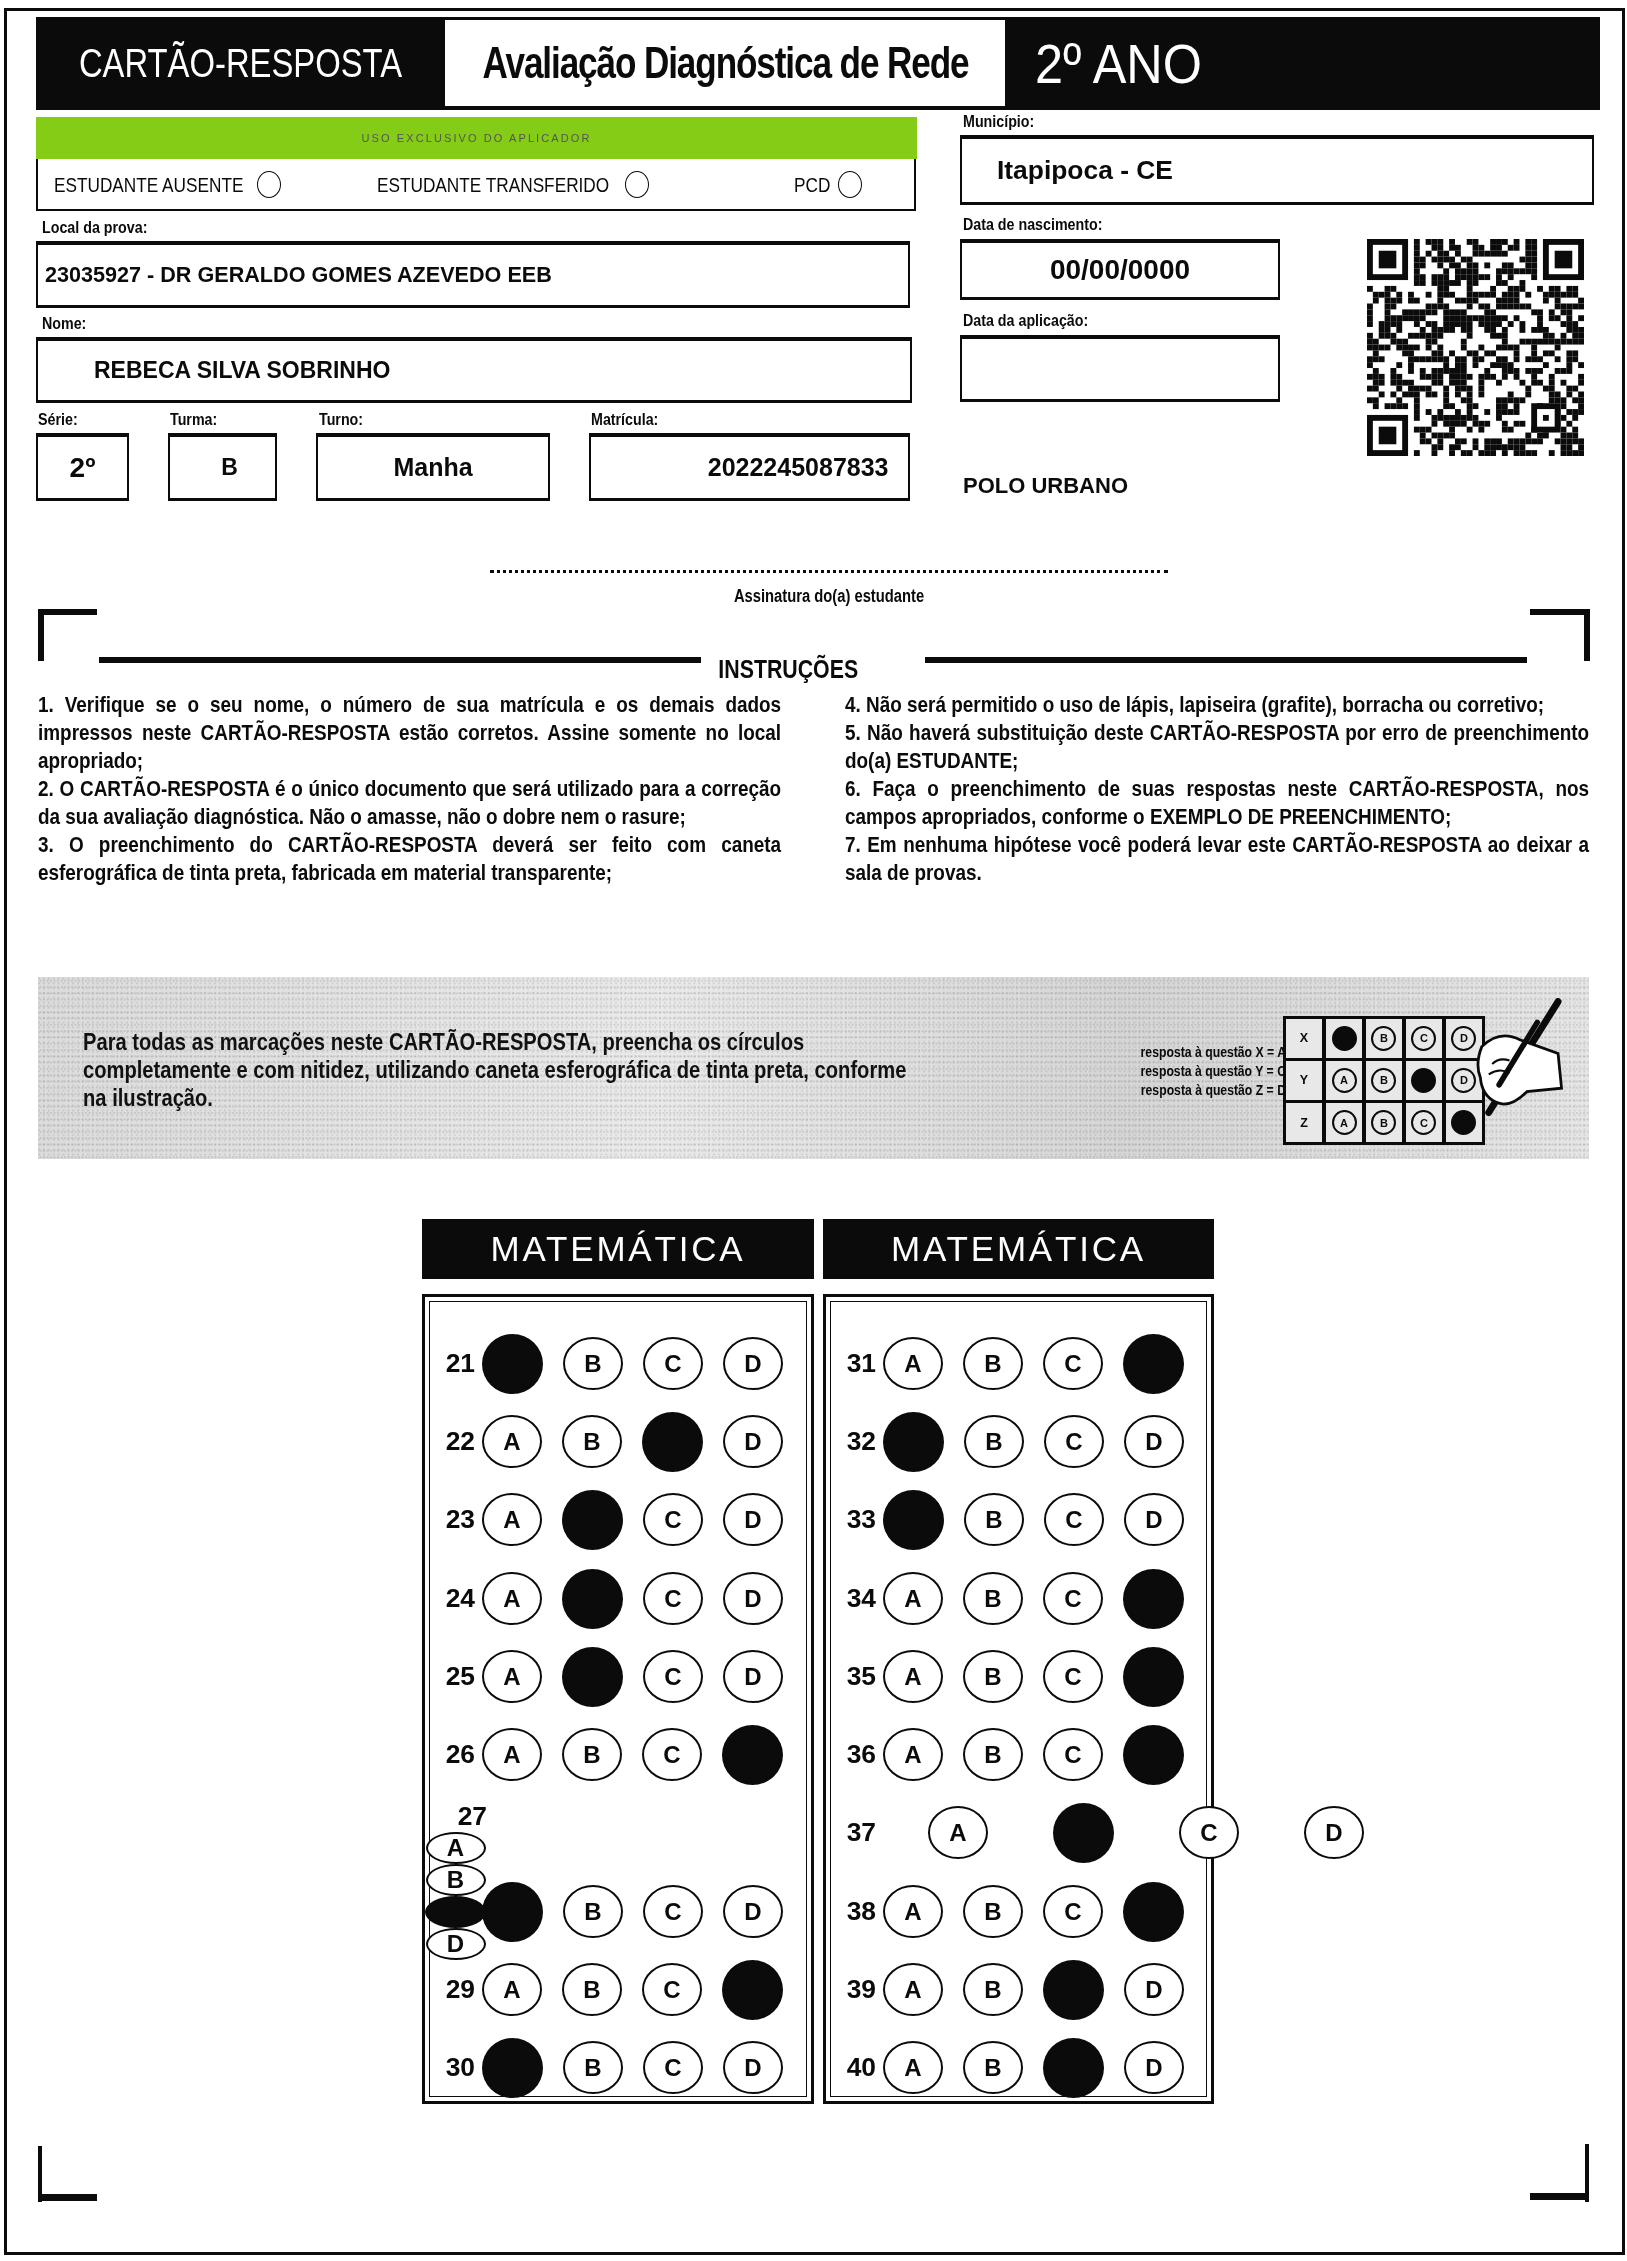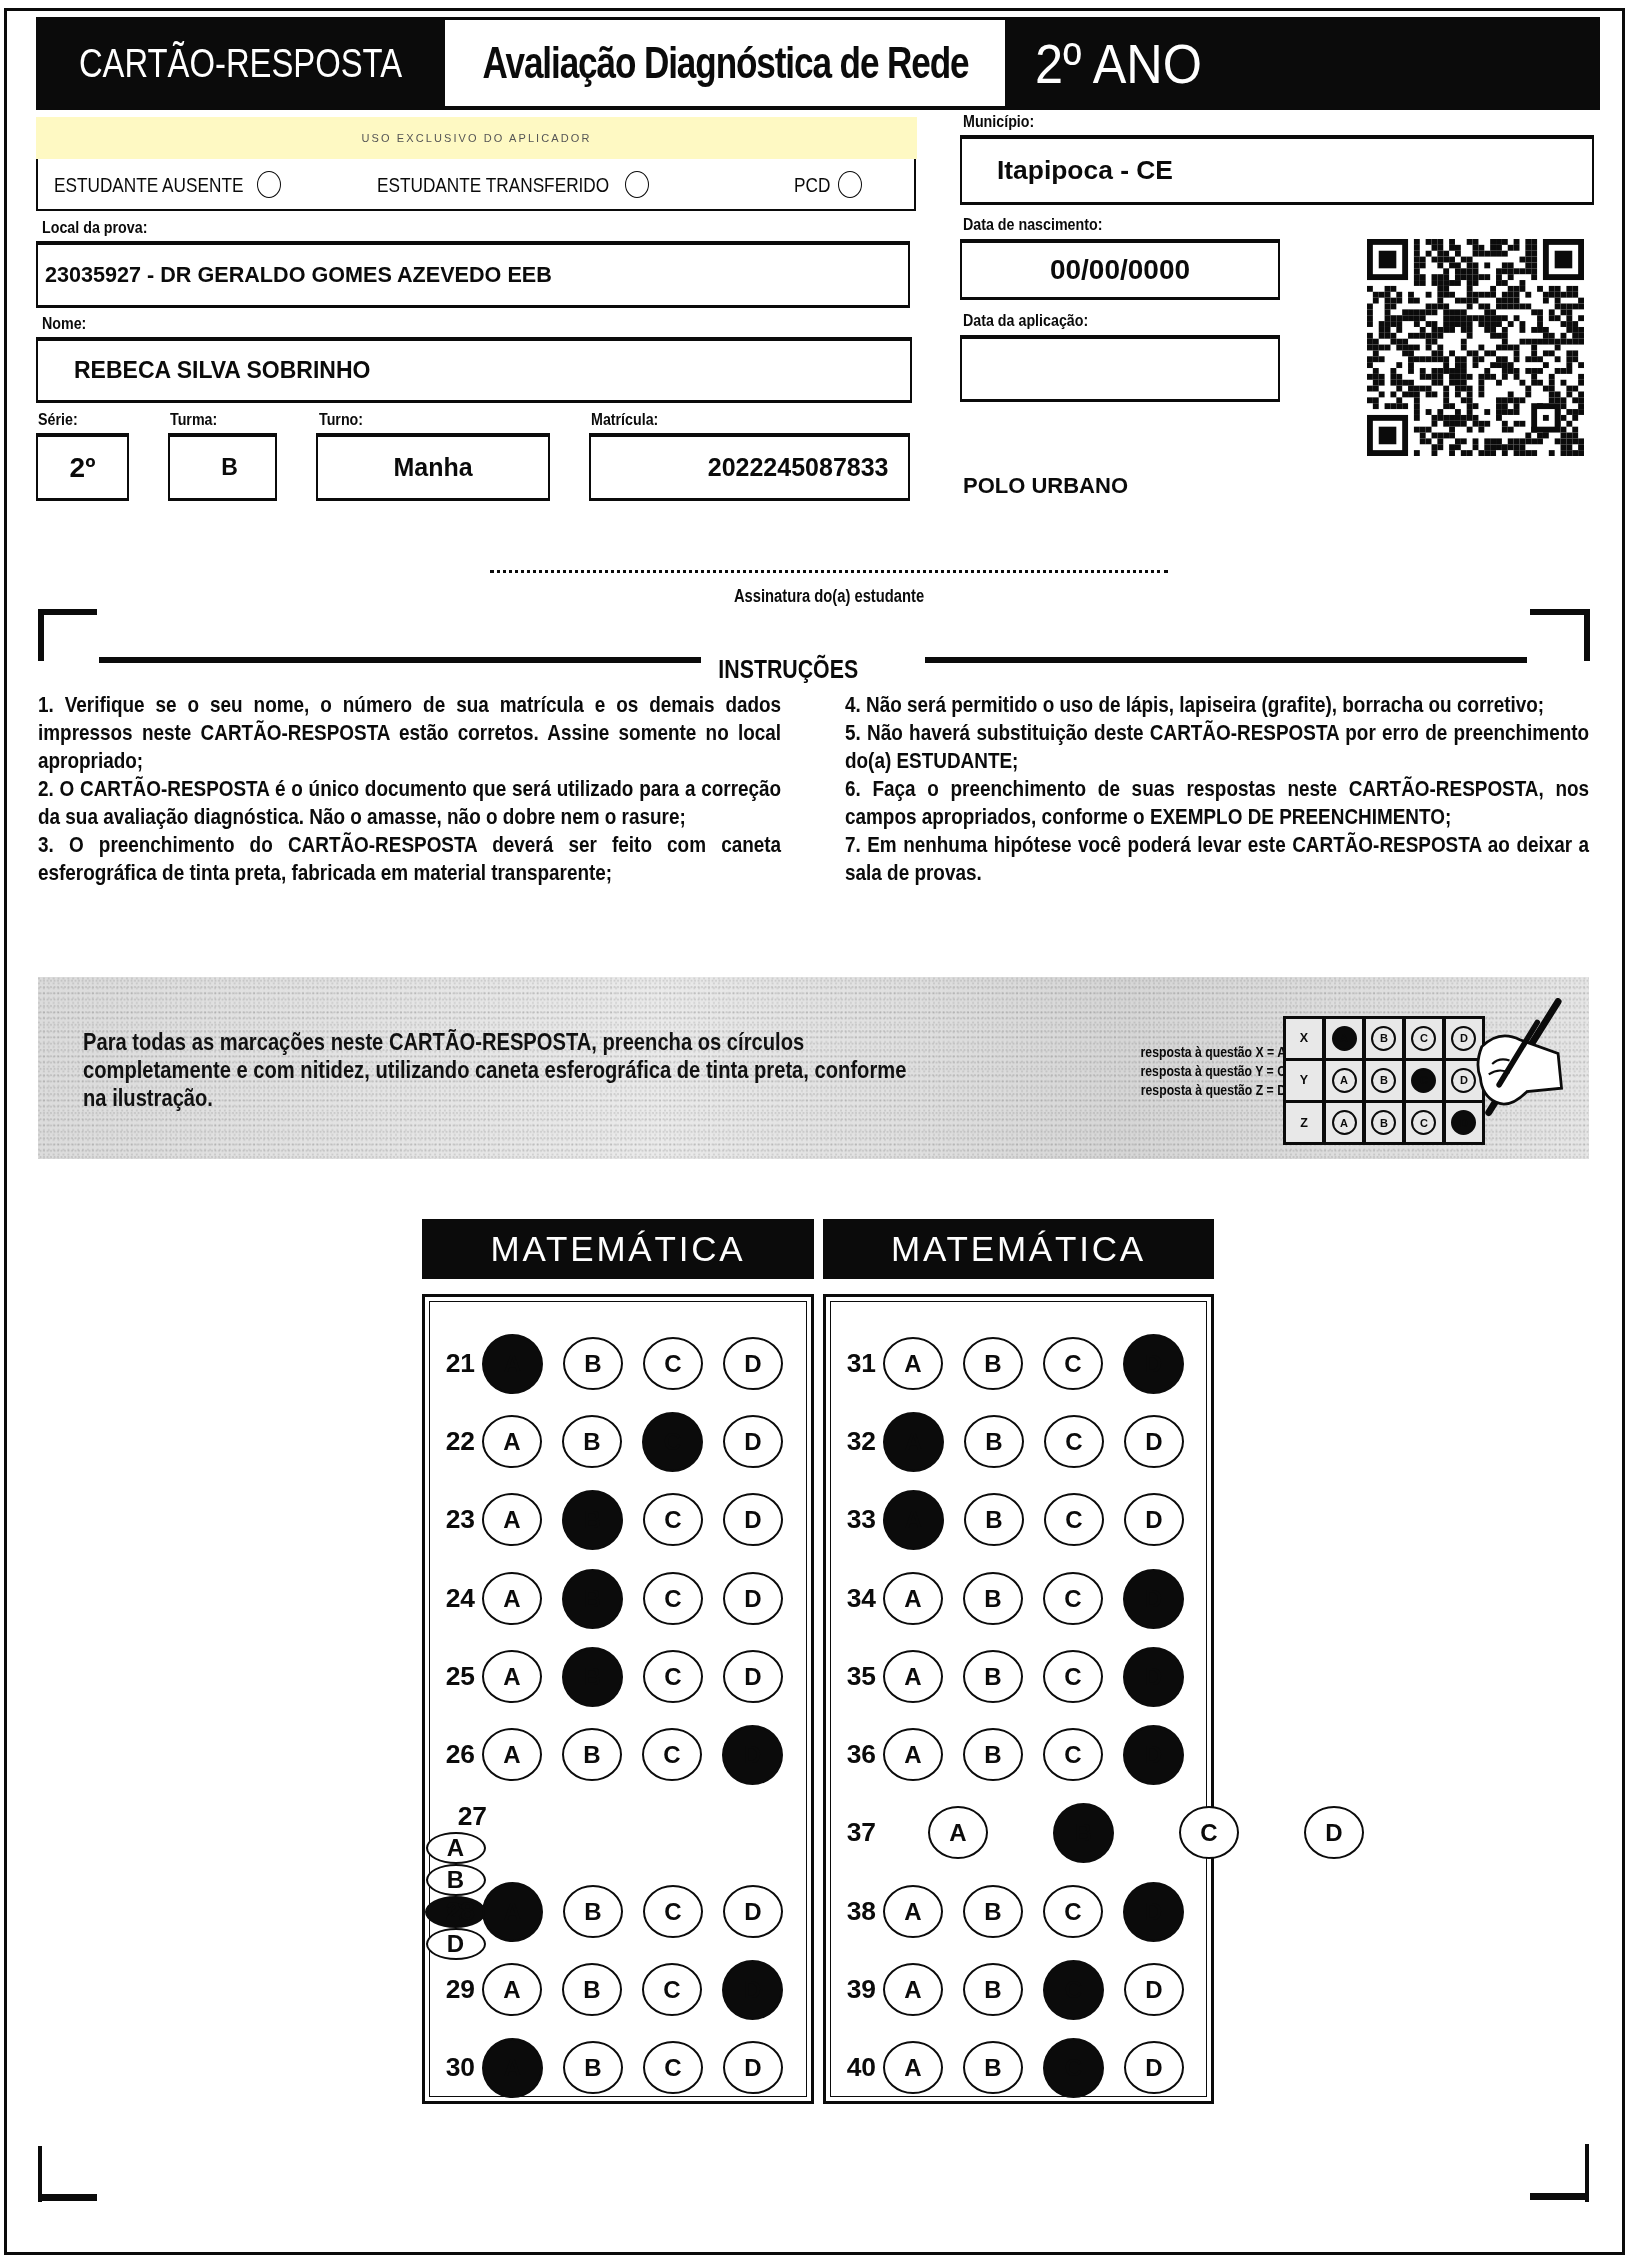--- a/index.html
+++ b/index.html
@@ -13,21 +13,21 @@
      display:flex; align-items:center; justify-content:center; transform:scaleX(0.82); }
   .hdr-inset { left:445px; top:20px; width:560px; height:86px; background:#fff; }
   .hdr-sub { left:445px; top:20px; width:560px; height:86px; display:flex; align-items:center;
      justify-content:center; font-weight:bold; font-size:45px; letter-spacing:-1.4px;text-align:right; }
   .hdr-sub span { display:inline-block; transform:scaleX(0.78); white-space:nowrap; }
   .hdr-grade { left:1035px; top:17.4px; height:93px; display:flex; align-items:center; color:#fff;
      font-size:56px; }
   .hdr-grade span { display:inline-block; transform:scaleX(0.9); transform-origin:left center; }
 
   .apl { left:36px; top:117px; width:876px; height:90px; border:2.8px solid #0b0b0b; }
-  .apl-bar { left:36px; top:117px; width:881px; height:42px; background:#fef9c3; color:#555;
+  .apl-bar { left:36px; top:117px; width:881px; height:42px; background:#84cc16; color:#555;
      font-size:11px; display:flex; align-items:center; justify-content:center; letter-spacing:2.1px; }
   .apl-row { left:54px; top:159px; width:849px; height:51px; display:flex; align-items:center;
      font-size:19.5px; }
   .apl-row .opt { display:flex; align-items:center; }
   .bubble-sm { width:22px; height:25px; border:1.7px solid #0b0b0b; border-radius:50%; margin-left:11px; display:inline-block; }
 
   .lbl { font-size:17.4px; font-weight:bold; transform:scaleX(0.82); transform-origin:left center; white-space:nowrap; }
   .box { border:2.8px solid #0b0b0b; border-top-width:4.2px; border-bottom-width:3.5px; box-sizing:border-box; }
   .val { font-size:23px; font-weight:bold; display:flex; align-items:center; height:100%; white-space:nowrap; }
 
@@ -101,21 +101,21 @@
   </div>
 </div>
 
 <div class="abs lbl" style="left:42px;top:217px">Local da prova:</div>
 <div class="abs box" style="left:36px;top:241px;width:874px;height:67px">
   <div class="val" style="padding-left:7px;font-size:21.6px">23035927 - DR GERALDO GOMES AZEVEDO EEB</div>
 </div>
 
 <div class="abs lbl" style="left:42px;top:313px">Nome:</div>
 <div class="abs box" style="left:36px;top:337px;width:876px;height:66px">
-  <div class="val" style="padding-left:36px">REBECA SILVA SOBRINHO</div>
+  <div class="val" style="padding-left:56px">REBECA SILVA SOBRINHO</div>
 </div>
 
 <div class="abs lbl" style="left:38px;top:409px">Série:</div>
 <div class="abs box" style="left:36px;top:433px;width:93px;height:68px">
   <div class="val" style="justify-content:center;font-size:28px">2º</div>
 </div>
 
 <div class="abs lbl" style="left:170px;top:409px">Turma:</div>
 <div class="abs box" style="left:168px;top:433px;width:109px;height:68px">
   <div class="val" style="justify-content:center;padding-left:14px">B</div>

